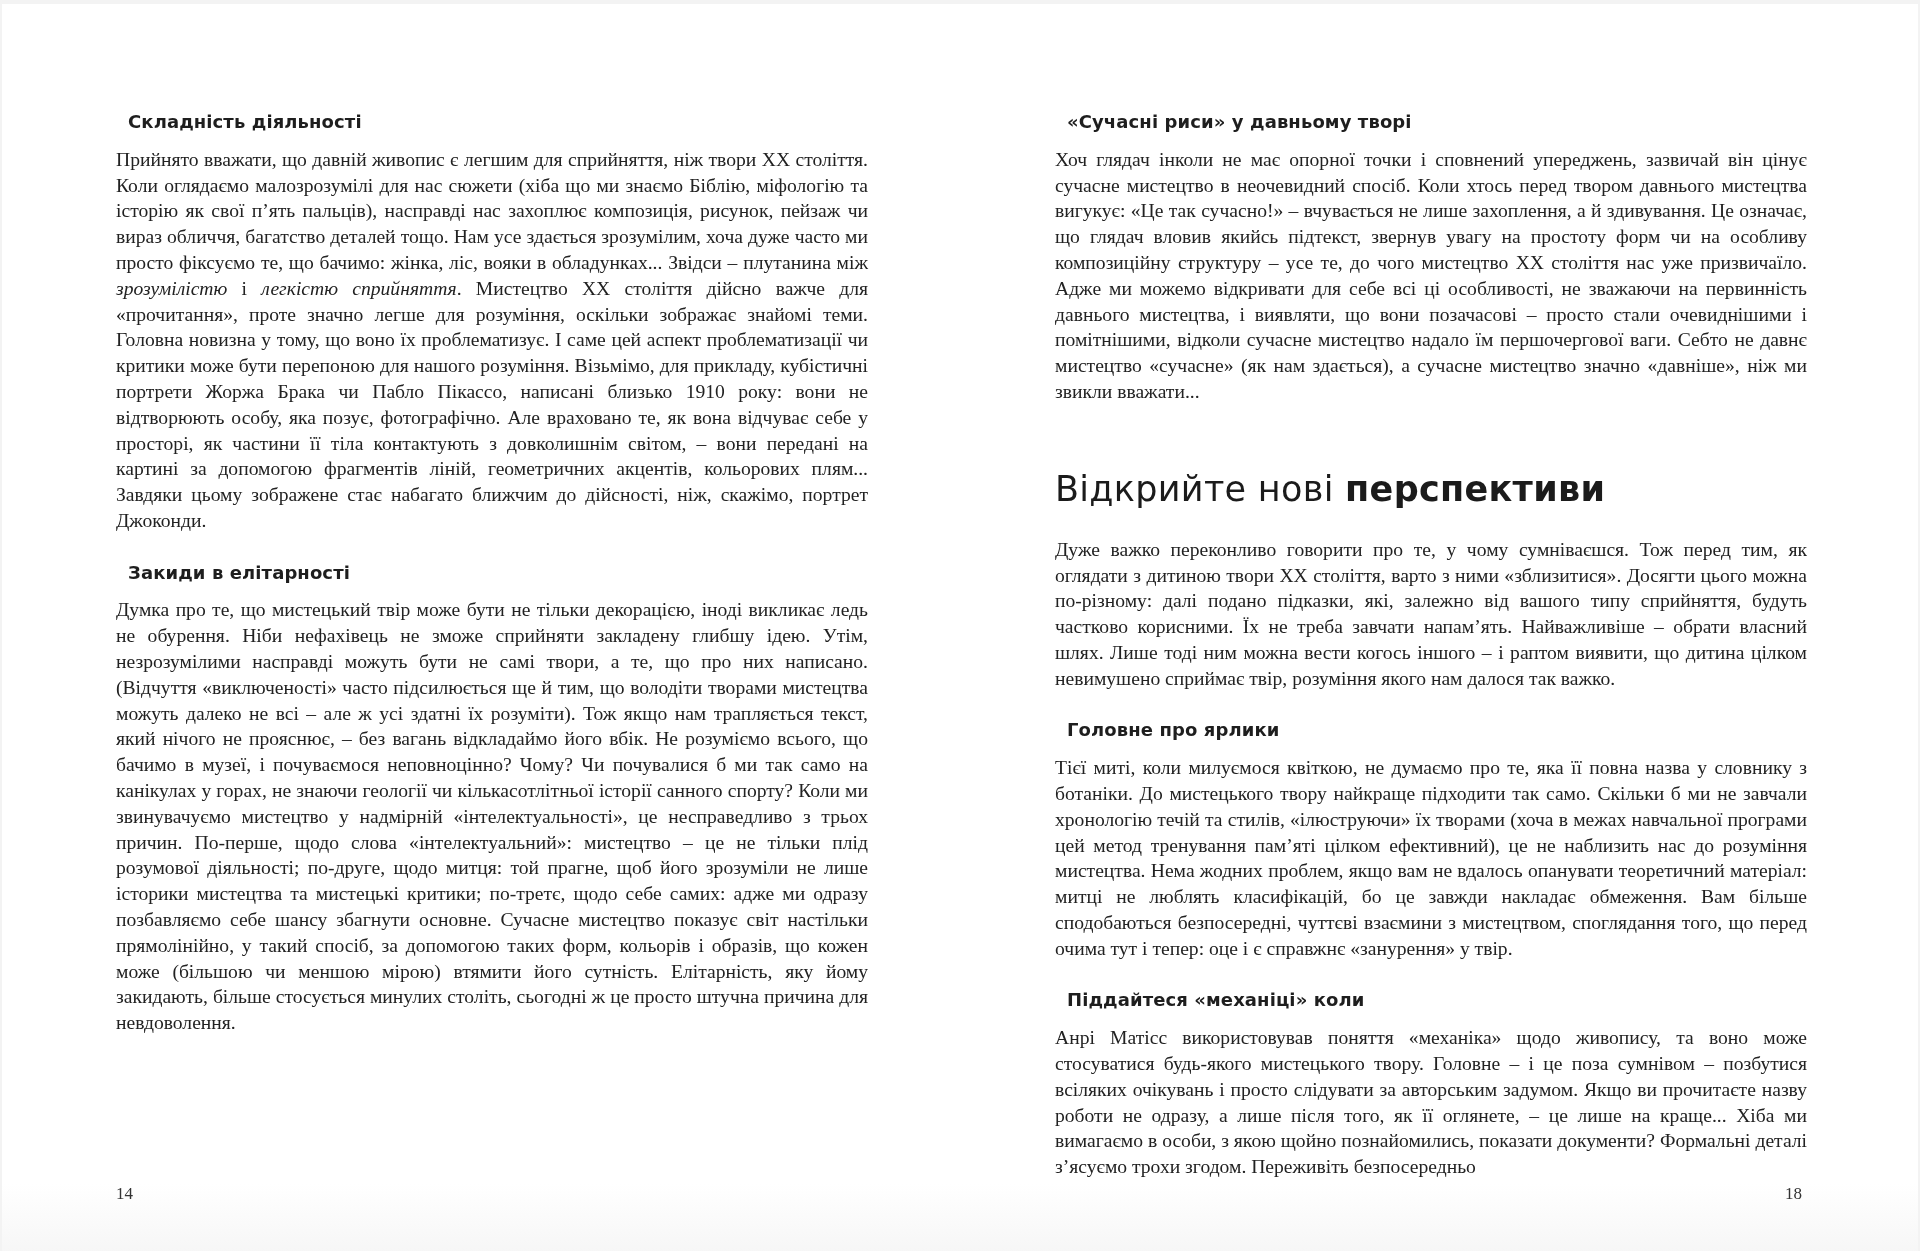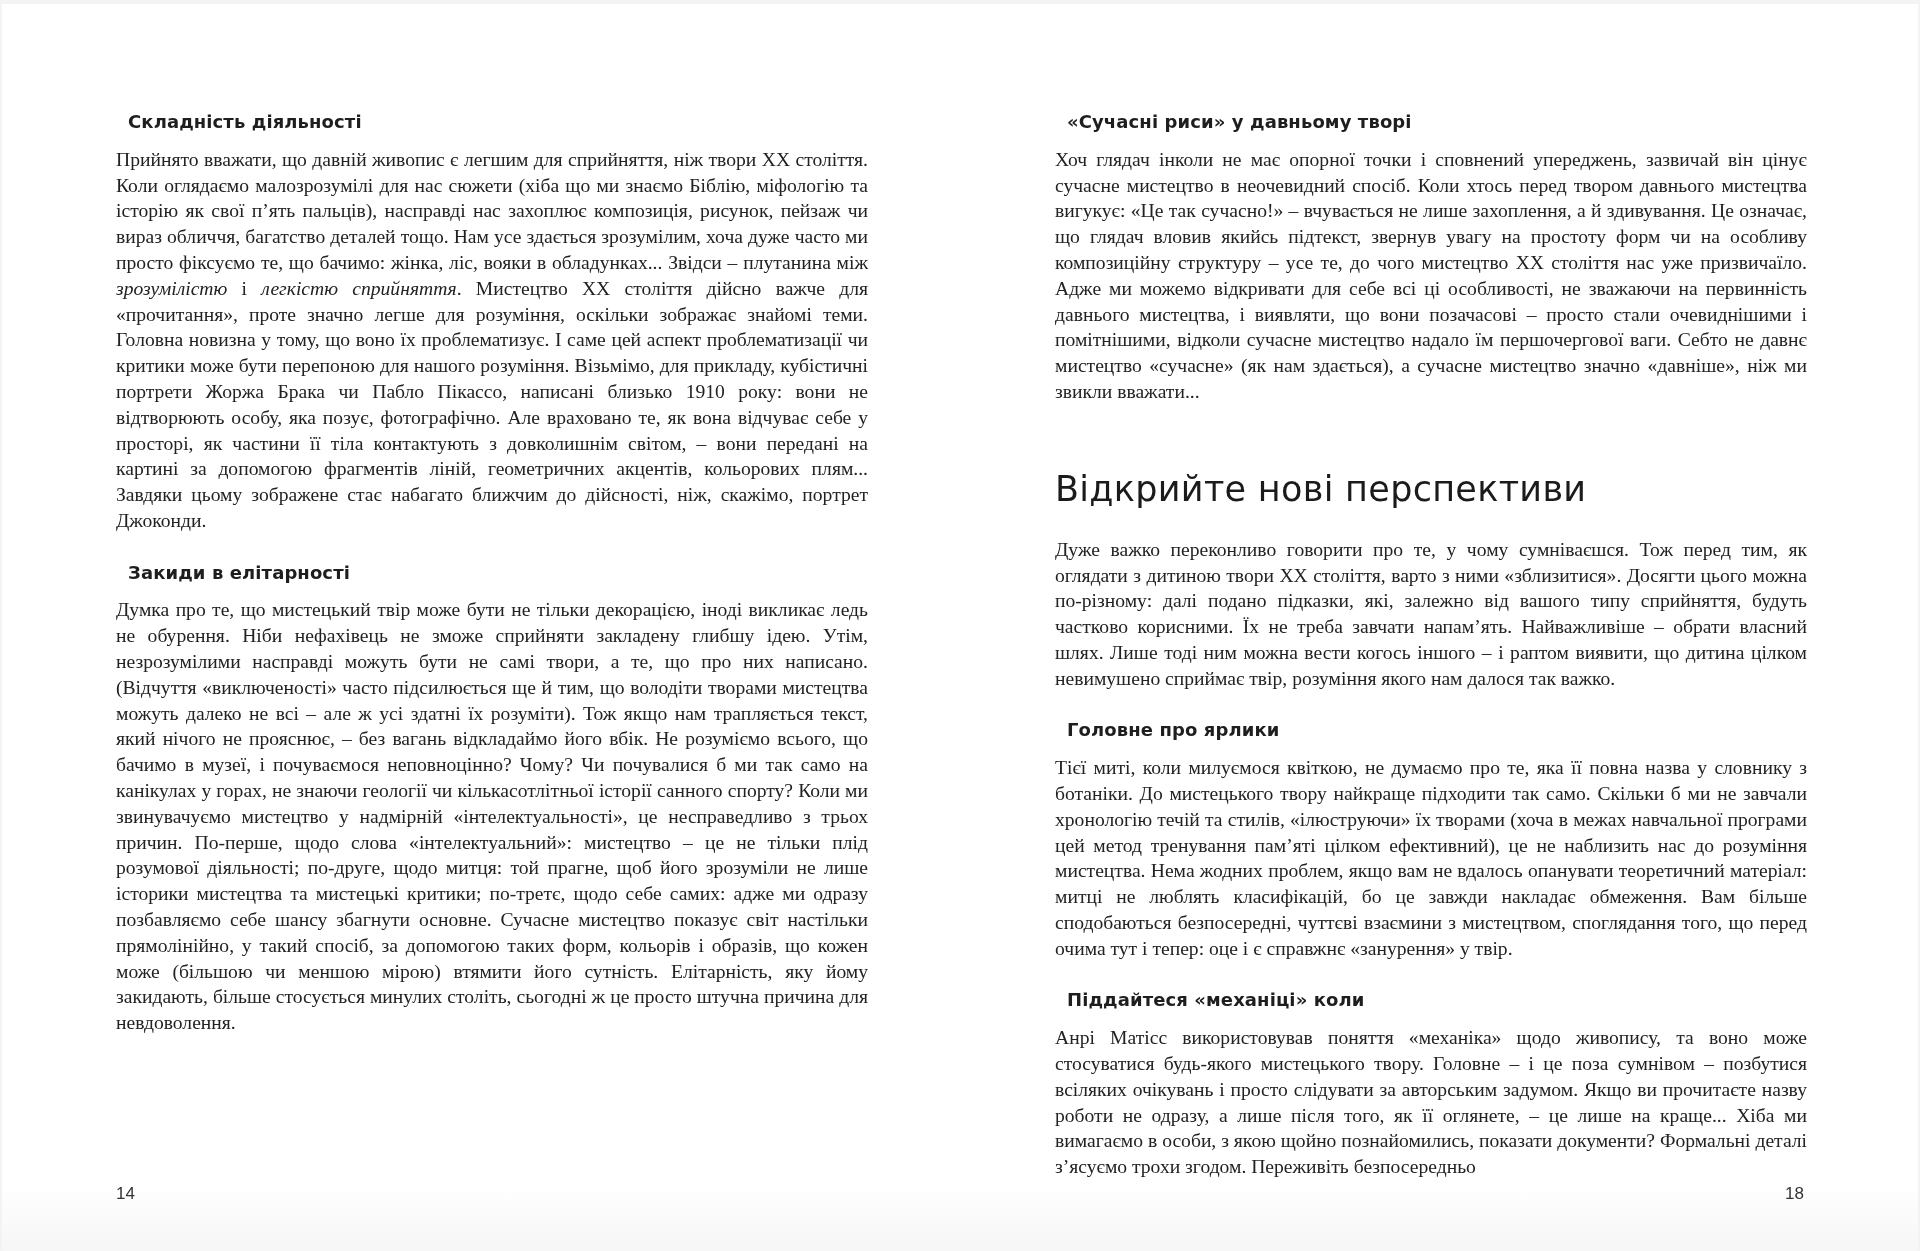--- a/index.html
+++ b/index.html
@@ -29,25 +29,25 @@
     font-family: "DejaVu Sans", "Liberation Sans", sans-serif;
     font-weight: bold; font-size: 18px; line-height: 25.8px;
     color: #1e1e1e; margin: 12px; letter-spacing: 0.1px;
   }
   .h2 {
     font-family: "DejaVu Sans", "Liberation Sans", sans-serif;
     font-size: 35px; line-height: 40px; color: #1b1b1b;
     margin: 64px 0 28px 0; font-weight: normal; text-align: left;
     letter-spacing: 0.3px;
   }
-  .h2 .bold { font-weight: normal; margin-top: 20px; }
+  .h2 .bold { font-weight: bold; margin-top: 20px; }
   em { font-style: italic; }
   .pagenum {
     position: absolute; top: 1180px;
-    font-family: Liberation Sans, sans-serif;
+    font-family: Liberation Serif, serif;
     font-size: 17px; color: #333;
   }
   .page-left .pagenum { left: 114px; }
   .page-right .pagenum { left: 825px; }
 </style>
 </head>
 <body>
 
 <div class="spread">
 

